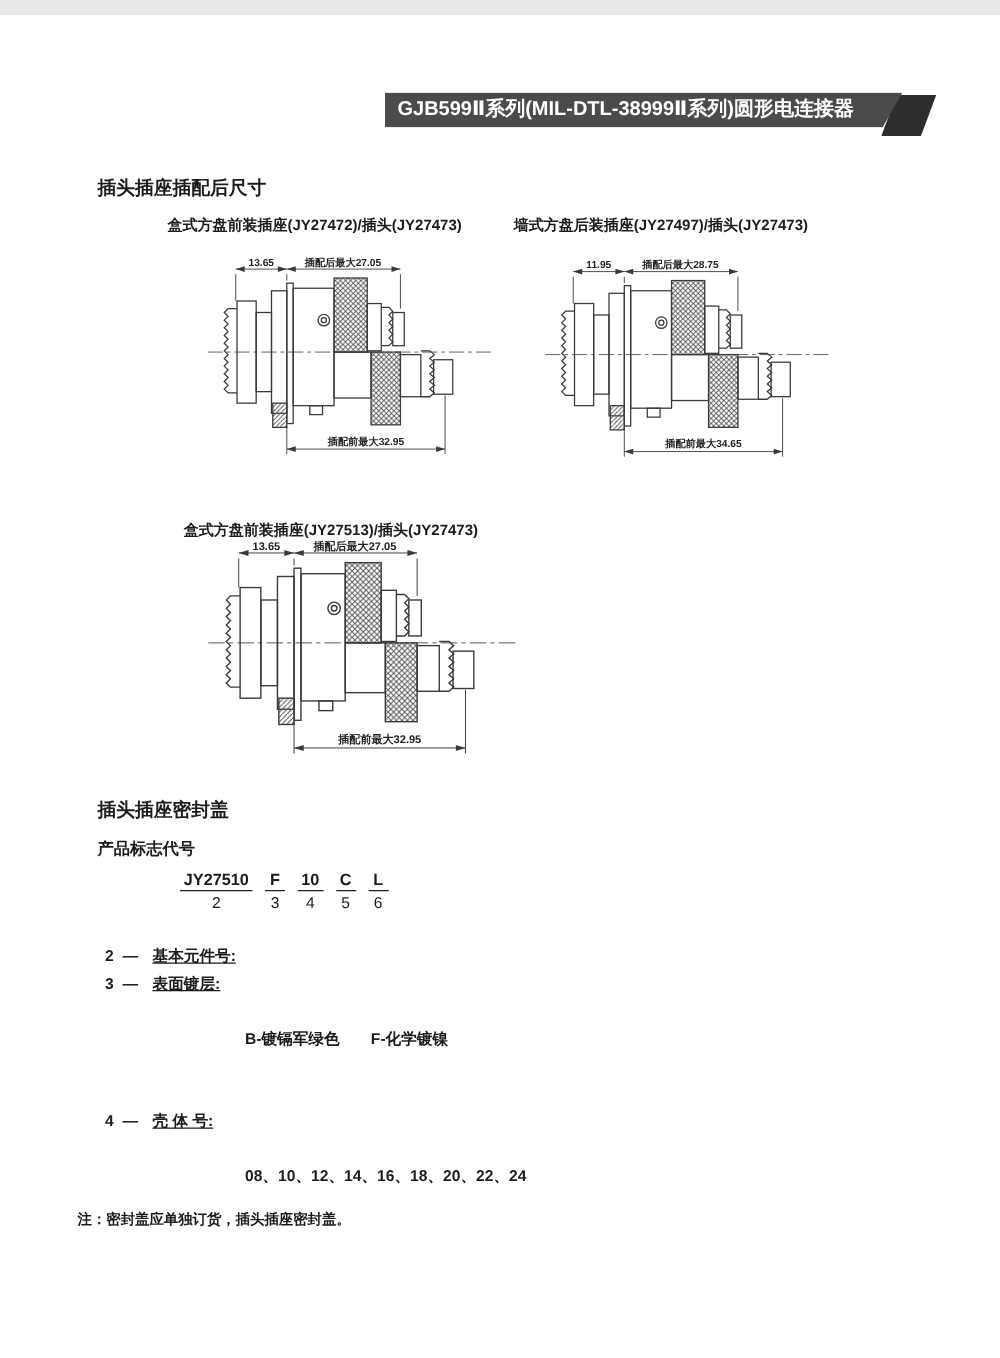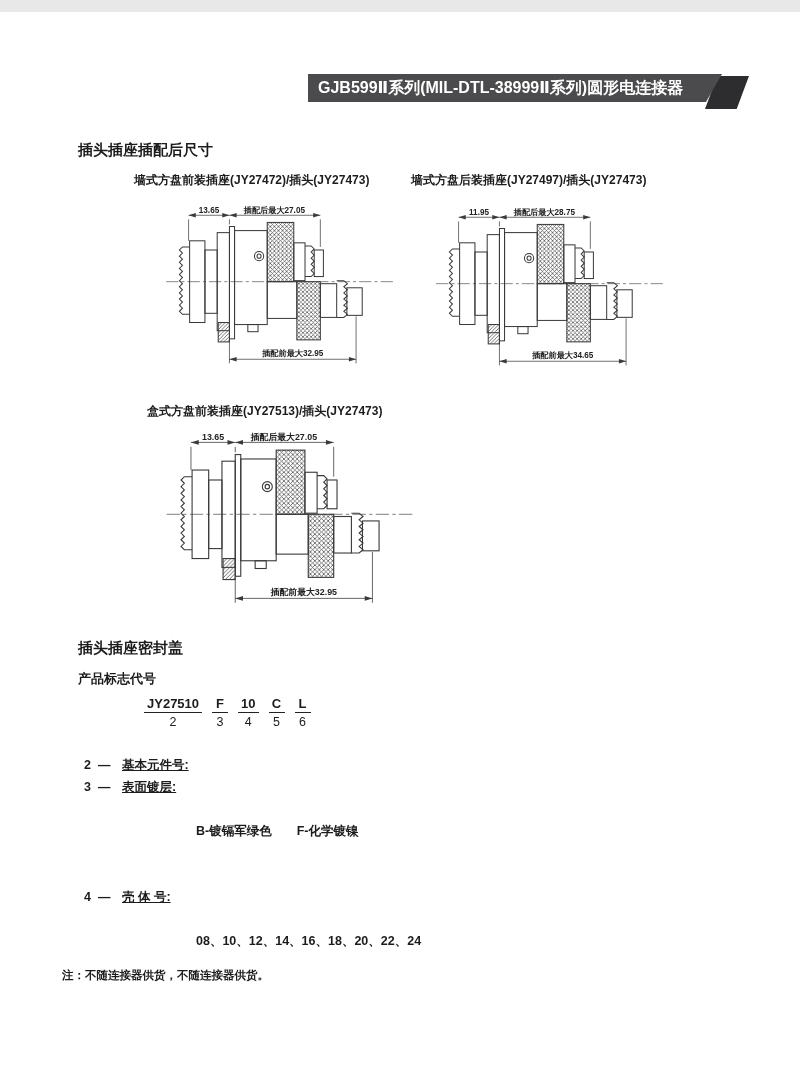--- a/index.html
+++ b/index.html
@@ -21,21 +21,21 @@
     font-size:16px;font-weight:bold;line-height:28px;
     padding-left:10px;box-sizing:border-box;white-space:nowrap;
   }
   .h1{position:absolute;font-size:15px;font-weight:bold;white-space:nowrap;}
   .h-mating{left:78px;top:129px;}
   .h-seal{left:78px;top:627px;}
   .h-code{position:absolute;left:78px;top:658px;font-size:13px;font-weight:bold;text-align:center;}
   .dlabel{position:absolute;font-size:12px;font-weight:bold;white-space:nowrap;}
   .dl0{left:134px;top:160px;}
   .dl1{left:411px;top:160px;}
-  .dl2{left:147px;top:391px;}
+  .dl2{left:147px;top:404px;}
   .dwrap{position:absolute;}
   .d0{left:160px;top:190px;width:240px;}
   .d1{left:430px;top:192px;width:240px;}
   .d2{left:160px;top:416px;width:260px;}
   .conn-svg{display:block;width:100%;height:auto;}
   .dim{
     font-size:8px;font-weight:bold;fill:#222;text-anchor:middle;
     font-family:"Liberation Sans","DejaVu Sans",sans-serif;
   }
   
@@ -128,21 +128,21 @@
 
 <div class="page">
 
   <div class="banner-tail"></div>
   <div class="banner">
     <span>GJB599Ⅱ系列(MIL-DTL-38999Ⅱ系列)圆形电连接器</span>
   </div>
 
   <div class="h1 h-mating">插头插座插配后尺寸</div>
 
-  <div class="dlabel dl0">墙式方盘前装插座(JY27472)/插头(JY27473)</div>
+  <div class="dlabel dl0">盒式方盘前装插座(JY27472)/插头(JY27473)</div>
   <div class="dlabel dl1">墙式方盘后装插座(JY27497)/插头(JY27473)</div>
 
   <div class="dwrap d0">
     <svg class="conn-svg" viewBox="0 0 235 175" role="img">
       <use href="#connector-art"></use>
       <text class="dim" x="48" y="10.5">13.65</text>
       <text class="dim" x="112" y="10.5">插配后最大27.05</text>
       <text class="dim" x="130" y="150.5">插配前最大32.95</text>
     </svg>
   </div>
@@ -211,15 +211,15 @@
       <span class="s-num">4</span>
       <span class="s-dash">—</span>
       <span class="s-label">壳 体 号:</span>
       <div class="s-lines">
         <div>08、10、12、14、16、18、20、22、24</div>
       </div>
     </div>
 
   </div>
 
-  <div class="note">注：不随连接器供货，不随连接器供货。</div>
+  <div class="note">注：密封盖应单独订货，插头插座密封盖。</div>
 
 </div>
 
 </body></html>

